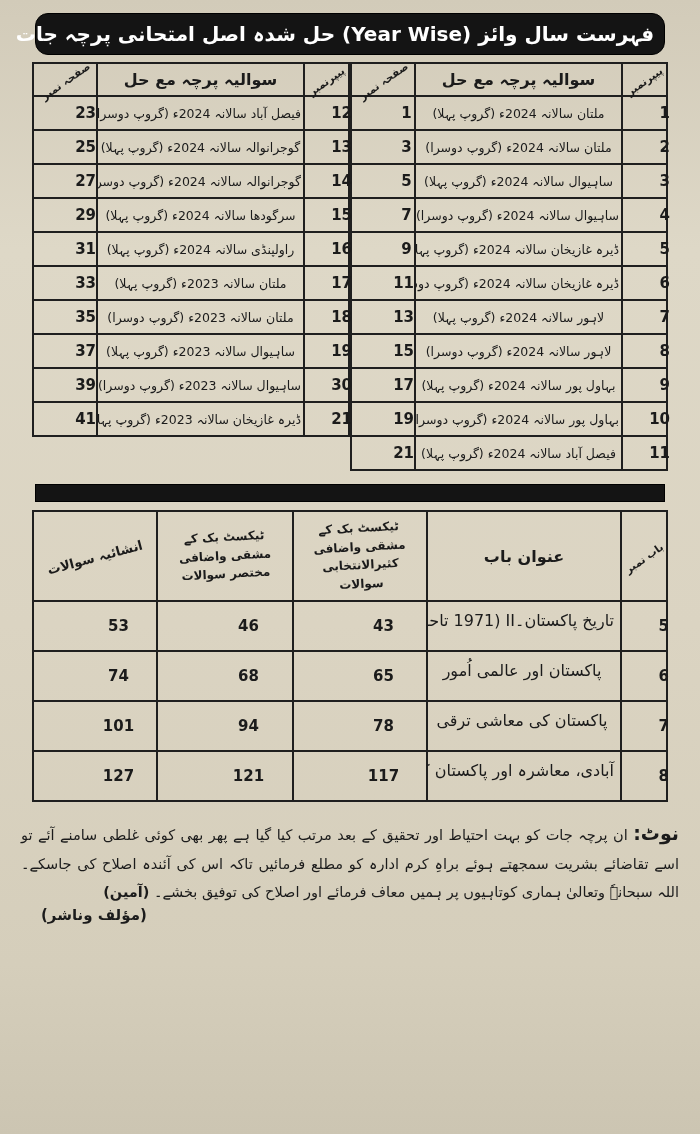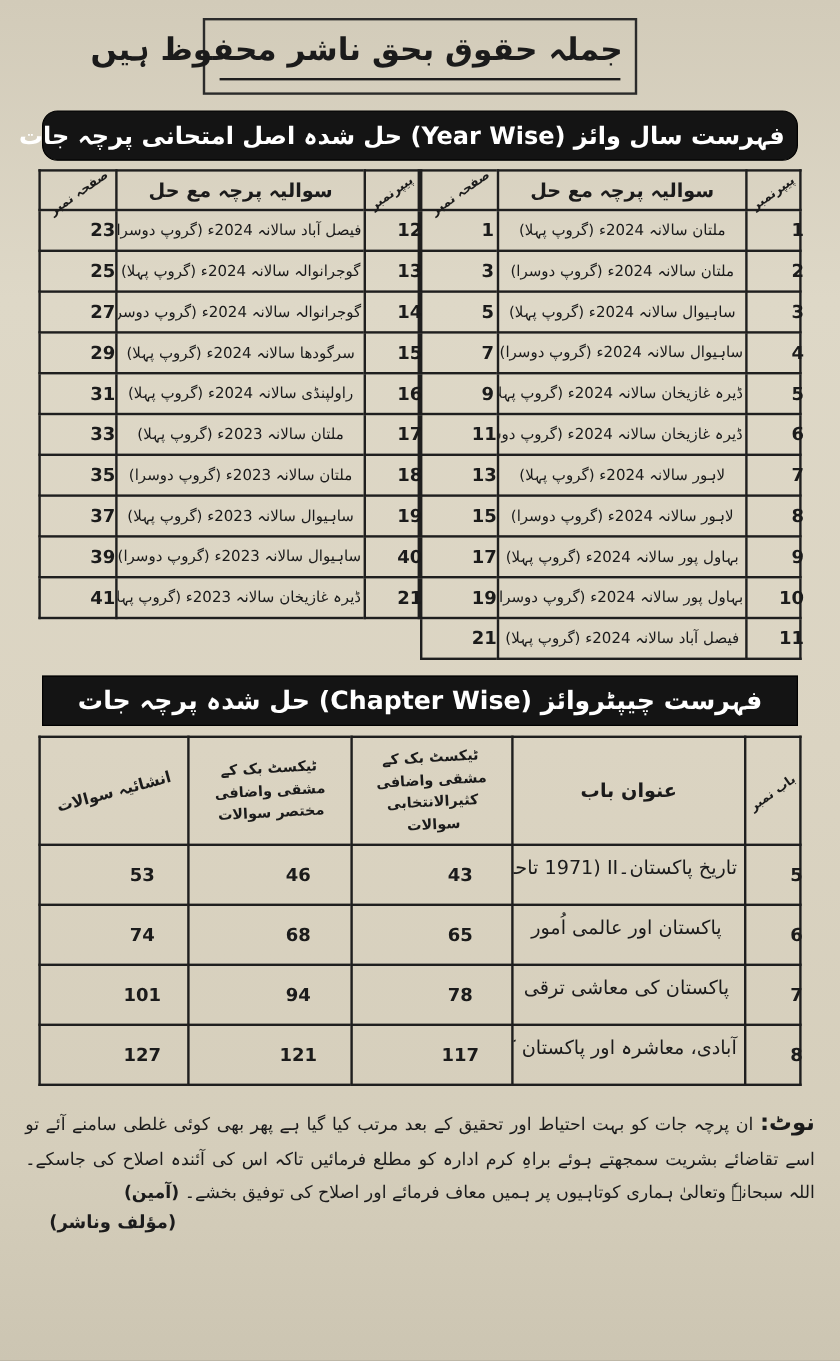--- a/index.html
+++ b/index.html
@@ -48,24 +48,20 @@
   .note{width:658px;margin:13px auto 0;direction:rtl;font-size:14.5px;line-height:1.9;text-align:justify;}
   .note-label{font-weight:bold;font-size:19px;}
   .note-ameen{font-weight:600;}
   .signature{width:658px;margin:0 auto;direction:rtl;text-align:left;font-size:15px;font-weight:600;padding-left:20px;box-sizing:border-box;}
 </style>
 </head>
 <body>
 
 <div class="page">
 
-  <div class="copyright-box">
-    <div class="copyright-text">جملہ حقوق بحق ناشر محفوظ ہیں</div>
-    <div class="copyright-underline"></div>
-  </div>
 
 
   <div class="section-bar year-bar">فہرست سال وائز (Year Wise) حل شدہ اصل امتحانی پرچہ جات</div>
 
   <div class="tables-row">
 
     <table class="half-table">
       <colgroup>
           <col class="col-paper">
           <col>
@@ -181,35 +177,34 @@
             <td class="num-cell">18</td>
             <td class="q-cell">ملتان سالانہ 2023ء (گروپ دوسرا)</td>
             <td class="num-cell">35</td>
           </tr>
       <tr>
             <td class="num-cell">19</td>
             <td class="q-cell">ساہیوال سالانہ 2023ء (گروپ پہلا)</td>
             <td class="num-cell">37</td>
           </tr>
       <tr>
-            <td class="num-cell">40</td>
+            <td class="num-cell">30</td>
             <td class="q-cell">ساہیوال سالانہ 2023ء (گروپ دوسرا)</td>
             <td class="num-cell">39</td>
           </tr>
       <tr>
             <td class="num-cell">21</td>
             <td class="q-cell">ڈیرہ غازیخان سالانہ 2023ء (گروپ پہلا)</td>
             <td class="num-cell">41</td>
           </tr>
     </tbody>
       </table>
   </div>
 
   <div class="section-bar">
-    <div class="bar-line1">فہرست چیپٹروائز (Chapter Wise) حل شدہ پرچہ جات</div>
   </div>
 
   <table class="chapter-table">
     <colgroup>
         <col class="col-no">
         <col class="col-title">
         <col class="col-mcq">
         <col class="col-short">
         <col>
       </colgroup>

